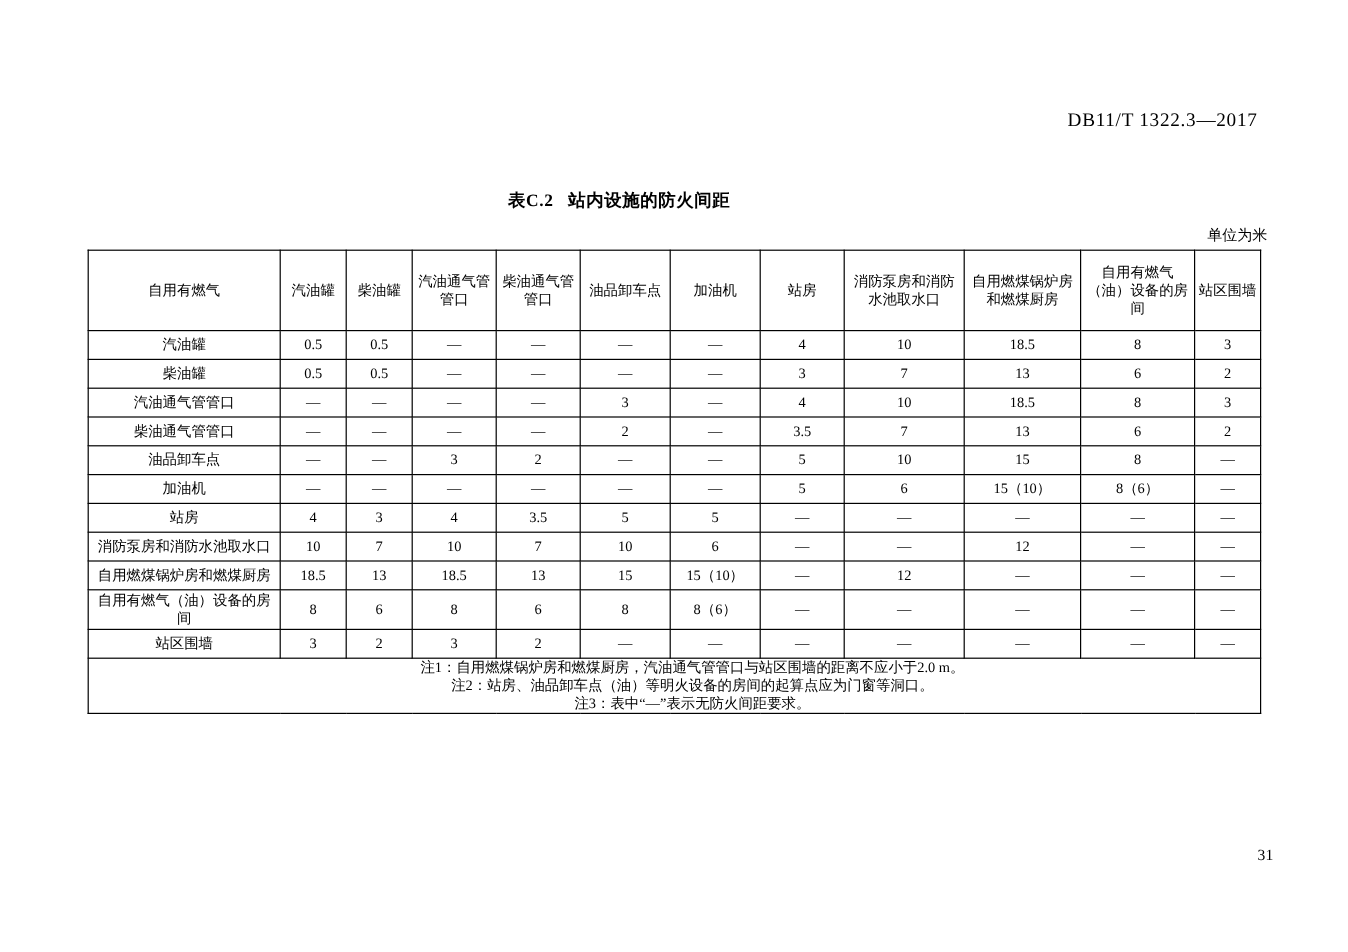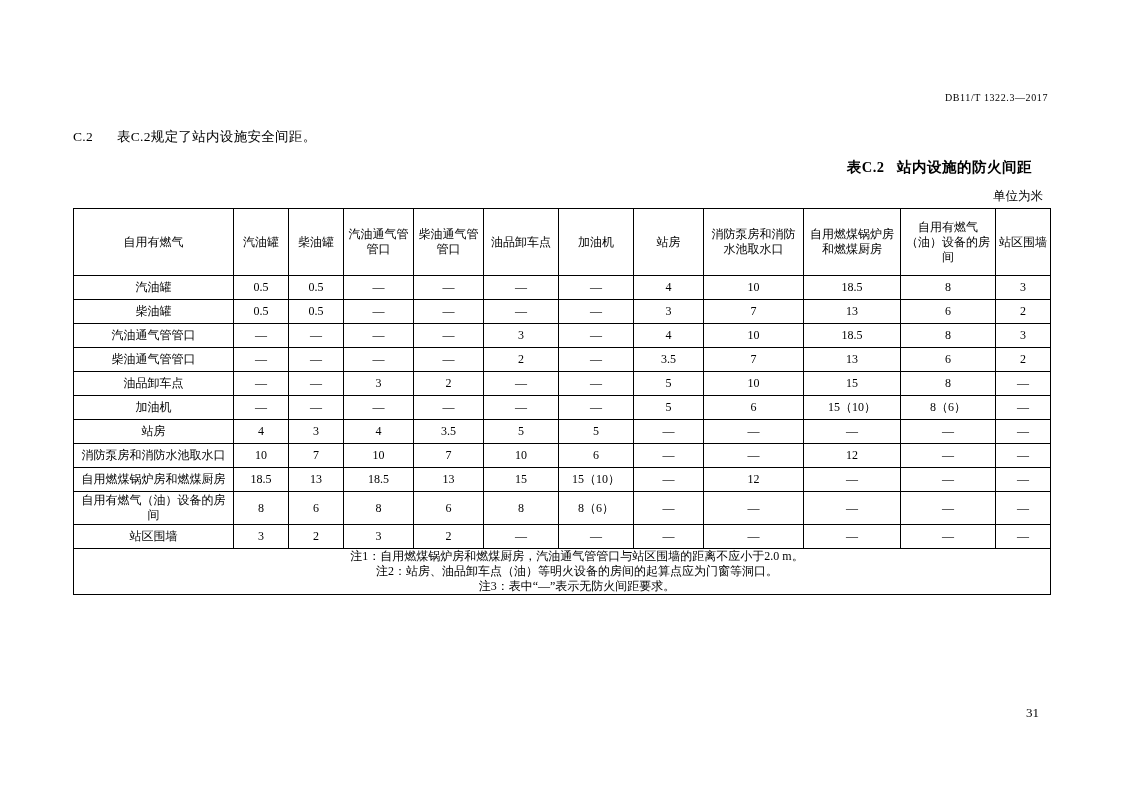--- a/index.html
+++ b/index.html
@@ -19,54 +19,54 @@
     position: relative;
     width: 1123px;
     height: 793px;
     box-sizing: border-box;
   }
   .header-code {
     position: absolute;
     top: 92px;
     right: 75px;
     font-family: "Liberation Serif", "DejaVu Serif", serif;
-    font-size: 10px;
+    font-size: 16px;
     letter-spacing: 0.6px;
     white-space: nowrap;
   }
   .clause {
     position: absolute;
     top: 128px;
     left: 73px;
     font-size: 13.5px;
     letter-spacing: 0.3px;
     white-space: nowrap;
   }
   .clause .num {
     display: inline-block;
     width: 44px;
   }
   .table-title {
     position: absolute;
     top: 158px;
     left: 0;
     width: 1032px;
-    text-align: right;
+    text-align: center;
     font-size: 14.5px;
     font-weight: bold;
     letter-spacing: 0.5px;
   }
   .table-title .t-num {
     font-weight: bold;
     font-family: "Liberation Serif", "DejaVu Serif", serif;
   }
   .unit-note {
     position: absolute;
     top: 188px;
-    right: 80px;
+    right: 67px;
     font-size: 12.5px;
     white-space: nowrap;
   }
   .table-wrap {
     position: absolute;
     top: 208px;
     left: 73px;
     width: 977px;
   }
   table.fire {
@@ -105,35 +105,32 @@
   .note-line {
     white-space: nowrap;
   }
   .note-line .nlabel {
     font-family: "Liberation Serif", "DejaVu Serif", serif;
     margin-left: 30px;
   }
   .pagenum {
     position: absolute;
     top: 705px;
-    right: 84px;
+    right: 62px;
     font-size: 13px;
     font-family: "Liberation Serif", "DejaVu Serif", serif;
   }
 </style>
 </head>
 <body>
 
 <div class="page">
 
   <div class="header-code">DB11/T 1322.3—2017</div>
 
-  <div class="clause">
-    <span class="num">C.2</span><span>表C.2规定了站内设施安全间距。</span>
-  </div>
 
   <div class="table-title">
     <span class="t-num">表C.2</span>&nbsp;&nbsp;&nbsp;<span>站内设施的防火间距</span>
   </div>
 
   <div class="unit-note">单位为米</div>
 
   <div class="table-wrap">
     <table class="fire">
       <colgroup>

